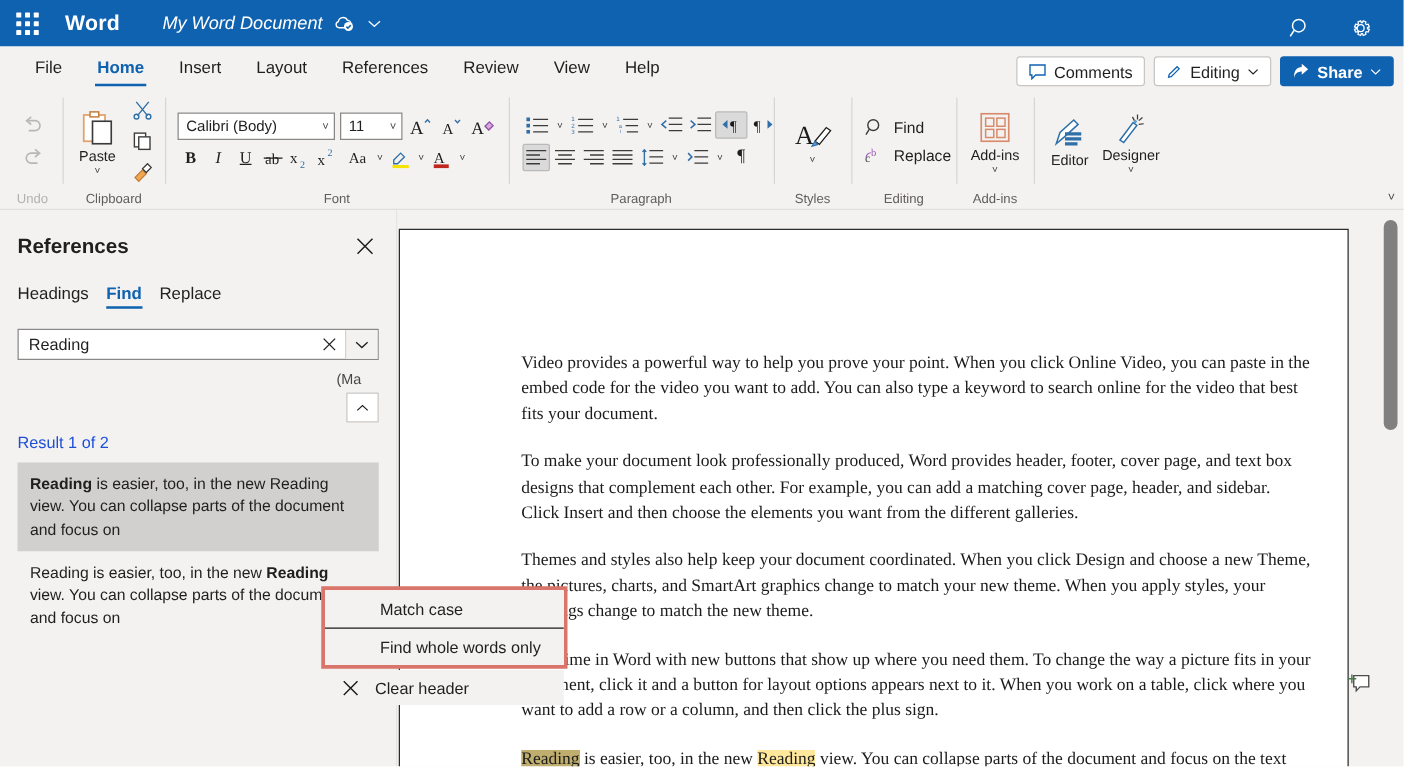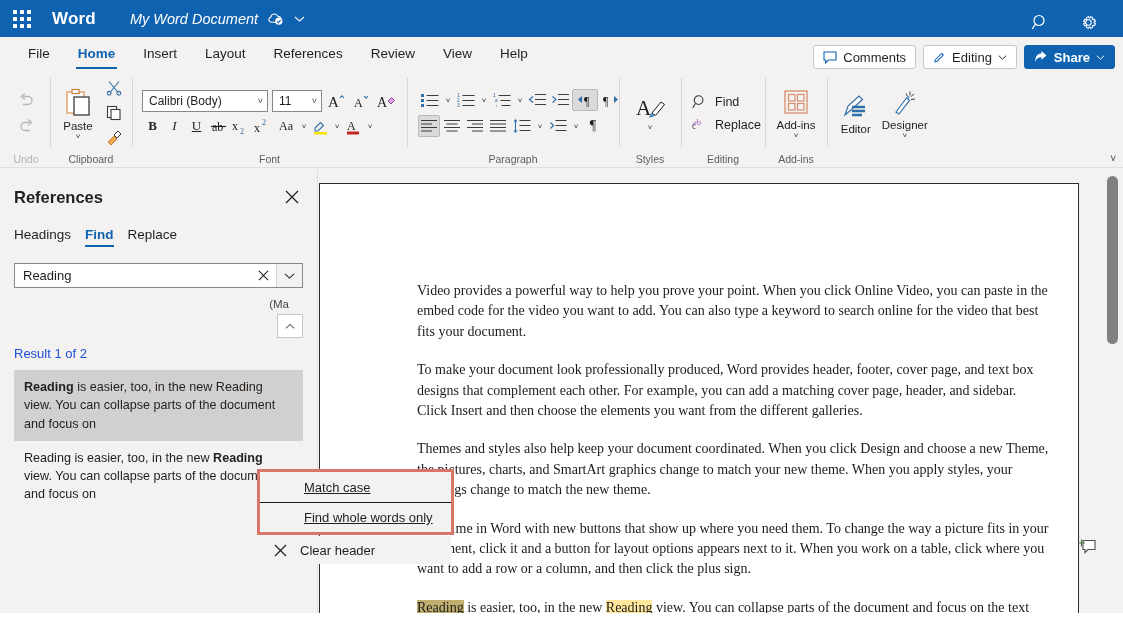--- a/index.html
+++ b/index.html
@@ -109,21 +109,21 @@
   .results { margin-top:9px; }
   .result-item { padding:8px 10px; font-size:12.6px; line-height:1.45; color:#201f1e; cursor:pointer; }
   .result-item.sel { background:#d2d0ce; }
   .result-item b { font-weight:bold; }
 
   
   .popup {
     position:absolute; left:257px; top:301px; width:197px;
     border:3px solid #d9756a; background:#f3f2f1; z-index:40;
   }
-  .popup-inner { background:#f3f2f1;text-decoration:underline; }
+  .popup-inner { background:#f3f2f1; }
   .popup-item {
     height:30px; display:flex; align-items:center; padding:0 10px 0 44px;
     font-size:13px; color:#201f1e; cursor:pointer; background:#f3f2f1;
   }
   .popup-item + .popup-item { border-top:1px solid #1b1b1b; }
   .popup-extra {
     position:absolute; left:260px; top:368px; width:191px; height:28px; background:#f3f2f1;
     display:flex; align-items:center; gap:13px; padding-left:14px; font-size:13px; cursor:pointer; z-index:41;
     color:#201f1e;
   }

